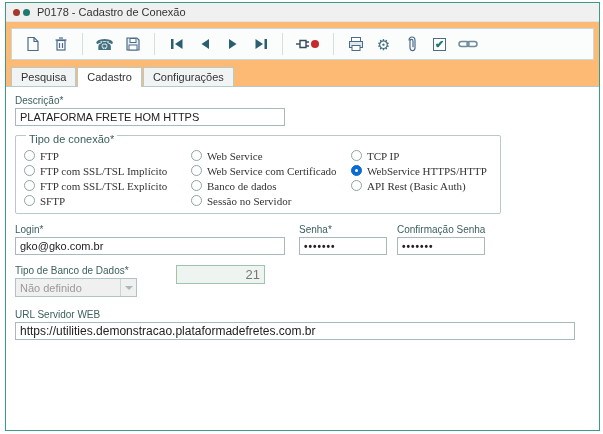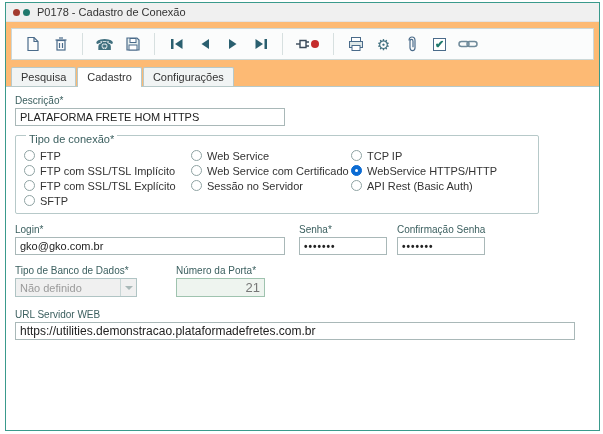--- a/index.html
+++ b/index.html
@@ -31,25 +31,25 @@
   .tab.active { background: #fff; padding-bottom: 4px; margin-bottom: -1px; }
 
   .content { border-top: 1px solid #b7c9c9; background: #fff; flex: 1;
     padding: 8px 9px 0 9px; position: relative; z-index: 1; }
 
   .lbl { font-size: 10px; color: #3b5f5f; margin-bottom: 2px; display: block; }
   .txt { height: 18px; border: 1px solid #a9b8b8; background: #fff; font-size: 11px;
     color: #222; padding: 1px 4px; font-family: "Liberation Sans", sans-serif; width: 100%; }
 
   .fieldset { margin-top: 9px; border: 1px solid #b7c9c9; border-radius: 2px;
-    padding: 3px 8px 6px 8px; width: 524px; }
+    padding: 3px 8px 6px 8px; width: 486px; }
   .legend { font-size: 11px; color: #3b5f5f; position: relative; top: -10px;
     background: #fff; padding: 0 3px; margin-left: 2px; display: inline-block; }
   .radio-cols { display: flex; margin-top: -8px; }
-  .rcol { display: flex; flex-direction: column; gap: 2px; }
+  .rcol { display: flex; flex-direction: column; gap: 2px; font-family: Liberation Serif, serif; }
   .rcol1 { width: 167px; } .rcol2 { width: 160px; } .rcol3 { flex: 1; }
   .radio { display: flex; align-items: center; gap: 5px; font-size: 11px;
     color: #333; height: 13px; cursor: pointer; }
   .rb { width: 11px; height: 11px; border-radius: 50%; border: 1px solid #8fa3a3;
     background: #fff; flex: none; position: relative; }
   .rb.selected { border-color: #0b6bd3; background: #0b6bd3; }
   .rb.selected::after { content: ""; position: absolute; left: 3px; top: 3px;
     width: 3px; height: 3px; border-radius: 50%; background: #fff; }
 
   .row { display: flex; margin-top: 10px; }
@@ -205,20 +205,24 @@
           <label class="radio">
             <span class="rb"></span>
             <span>Web Service</span>
           </label>
           <label class="radio">
             <span class="rb"></span>
             <span>Web Service com Certificado</span>
           </label>
           <label class="radio">
             <span class="rb"></span>
+            <span>Banco de dados</span>
+          </label>
+          <label class="radio">
+            <span class="rb"></span>
             <span>Sessão no Servidor</span>
           </label>
         </div>
         <div class="rcol rcol3">
           <label class="radio">
             <span class="rb"></span>
             <span>TCP IP</span>
           </label>
           <label class="radio">
             <span class="rb selected"></span>
@@ -251,21 +255,20 @@
       <div class="fg" style="width:122px; margin-right:39px;">
         <span class="lbl">Tipo de Banco de Dados*</span>
         <div class="combo">
           <span class="combo-text">Não definido</span>
           <span class="combo-btn">
             <span class="chev"></span>
           </span>
         </div>
       </div>
       <div class="fg" style="width:90px;">
-        <span class="lbl">Número da Porta*</span>
         <input class="porta" type="text" value="21" style="">
       </div>
     </div>
 
     <div class="row" style="margin-top:12px;">
       <div class="fg">
         <span class="lbl">URL Servidor WEB</span>
         <input class="txt url-input" style="font-size: 12px;" type="text" value="https://utilities.demonstracao.plataformadefretes.com.br">
       </div>
     </div>

